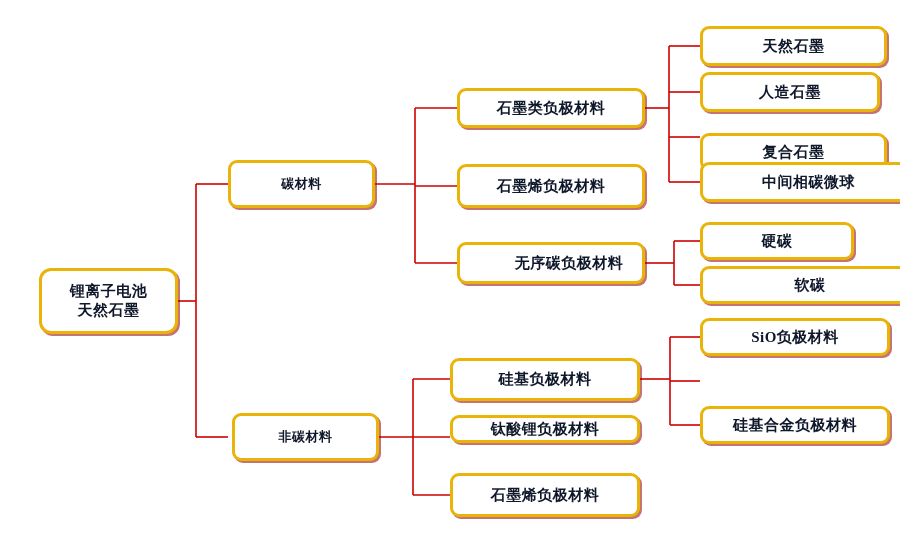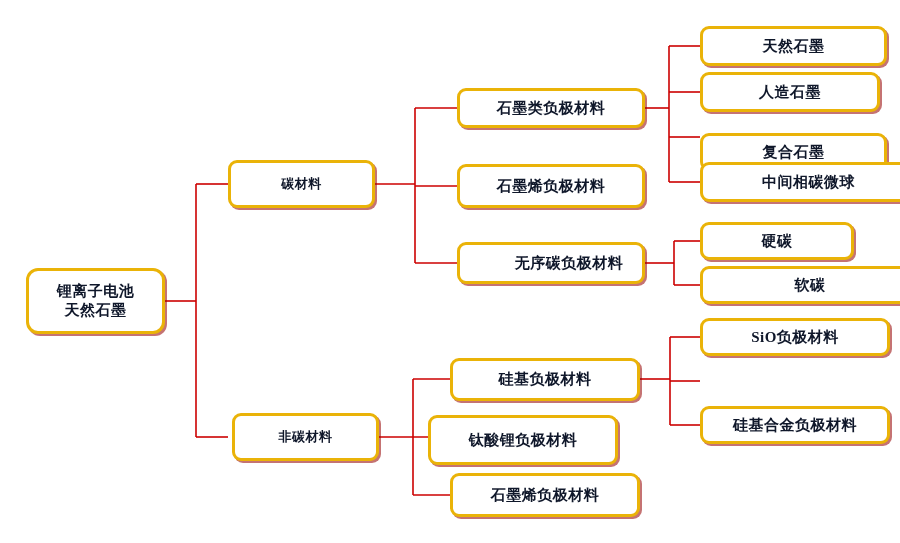--- a/index.html
+++ b/index.html
@@ -28,20 +28,21 @@
     color: #0f172a;
     font-weight: bold;
     letter-spacing: 0.5px;
     line-height: 1.25;
     box-shadow: 2px 2px 0 rgba(150, 0, 0, 0.55);
     z-index: 3;
   }
   .node-root {
     border-radius: 12px;
     font-size: 15px;
+    margin-left: 13px;
   }
   .node-l1 { font-size: 13px; }
   .node-l2 { font-size: 15px; }
   .node-l3 { font-size: 15px; }
 
   .connectors {
     position: absolute;
     left: 0;
     top: 0;
     width: 900px;
@@ -111,21 +112,21 @@
   <div class="node node-l1" style="left:232px; top:413px; width:147px; height:48px;">非碳材料</div>
 
   <div class="node node-l2" style="left:457px; top:88px; width:188px; height:40px;">石墨类负极材料</div>
 
   <div class="node node-l2" style="left:457px; top:164px; width:188px; height:44px;">石墨烯负极材料</div>
 
   <div class="node node-l2" style="left:457px; top:242px; width:188px; height:42px;padding-left:36px;">无序碳负极材料</div>
 
   <div class="node node-l2" style="left:450px; top:358px; width:190px; height:43px;">硅基负极材料</div>
 
-  <div class="node node-l2" style="left:428px; top:415px; width:190px; height:50px;">钛酸锂负极材料</div>
+  <div class="node node-l2" style="left:450px; top:415px; width:190px; height:28px;">钛酸锂负极材料</div>
 
   <div class="node node-l2" style="left:450px; top:473px; width:190px; height:44px;">石墨烯负极材料</div>
 
   <div class="node node-l3" style="left:700px; top:26px; width:187px; height:40px;">天然石墨</div>
 
   <div class="node node-l3" style="left:700px; top:72px; width:180px; height:40px;">人造石墨</div>
 
   <div class="node node-l3" style="left:700px; top:133px; width:187px; height:38px;">复合石墨</div>
 
   <div class="node node-l3" style="left:700px; top:162px; width:217px; height:40px;">中间相碳微球</div>

